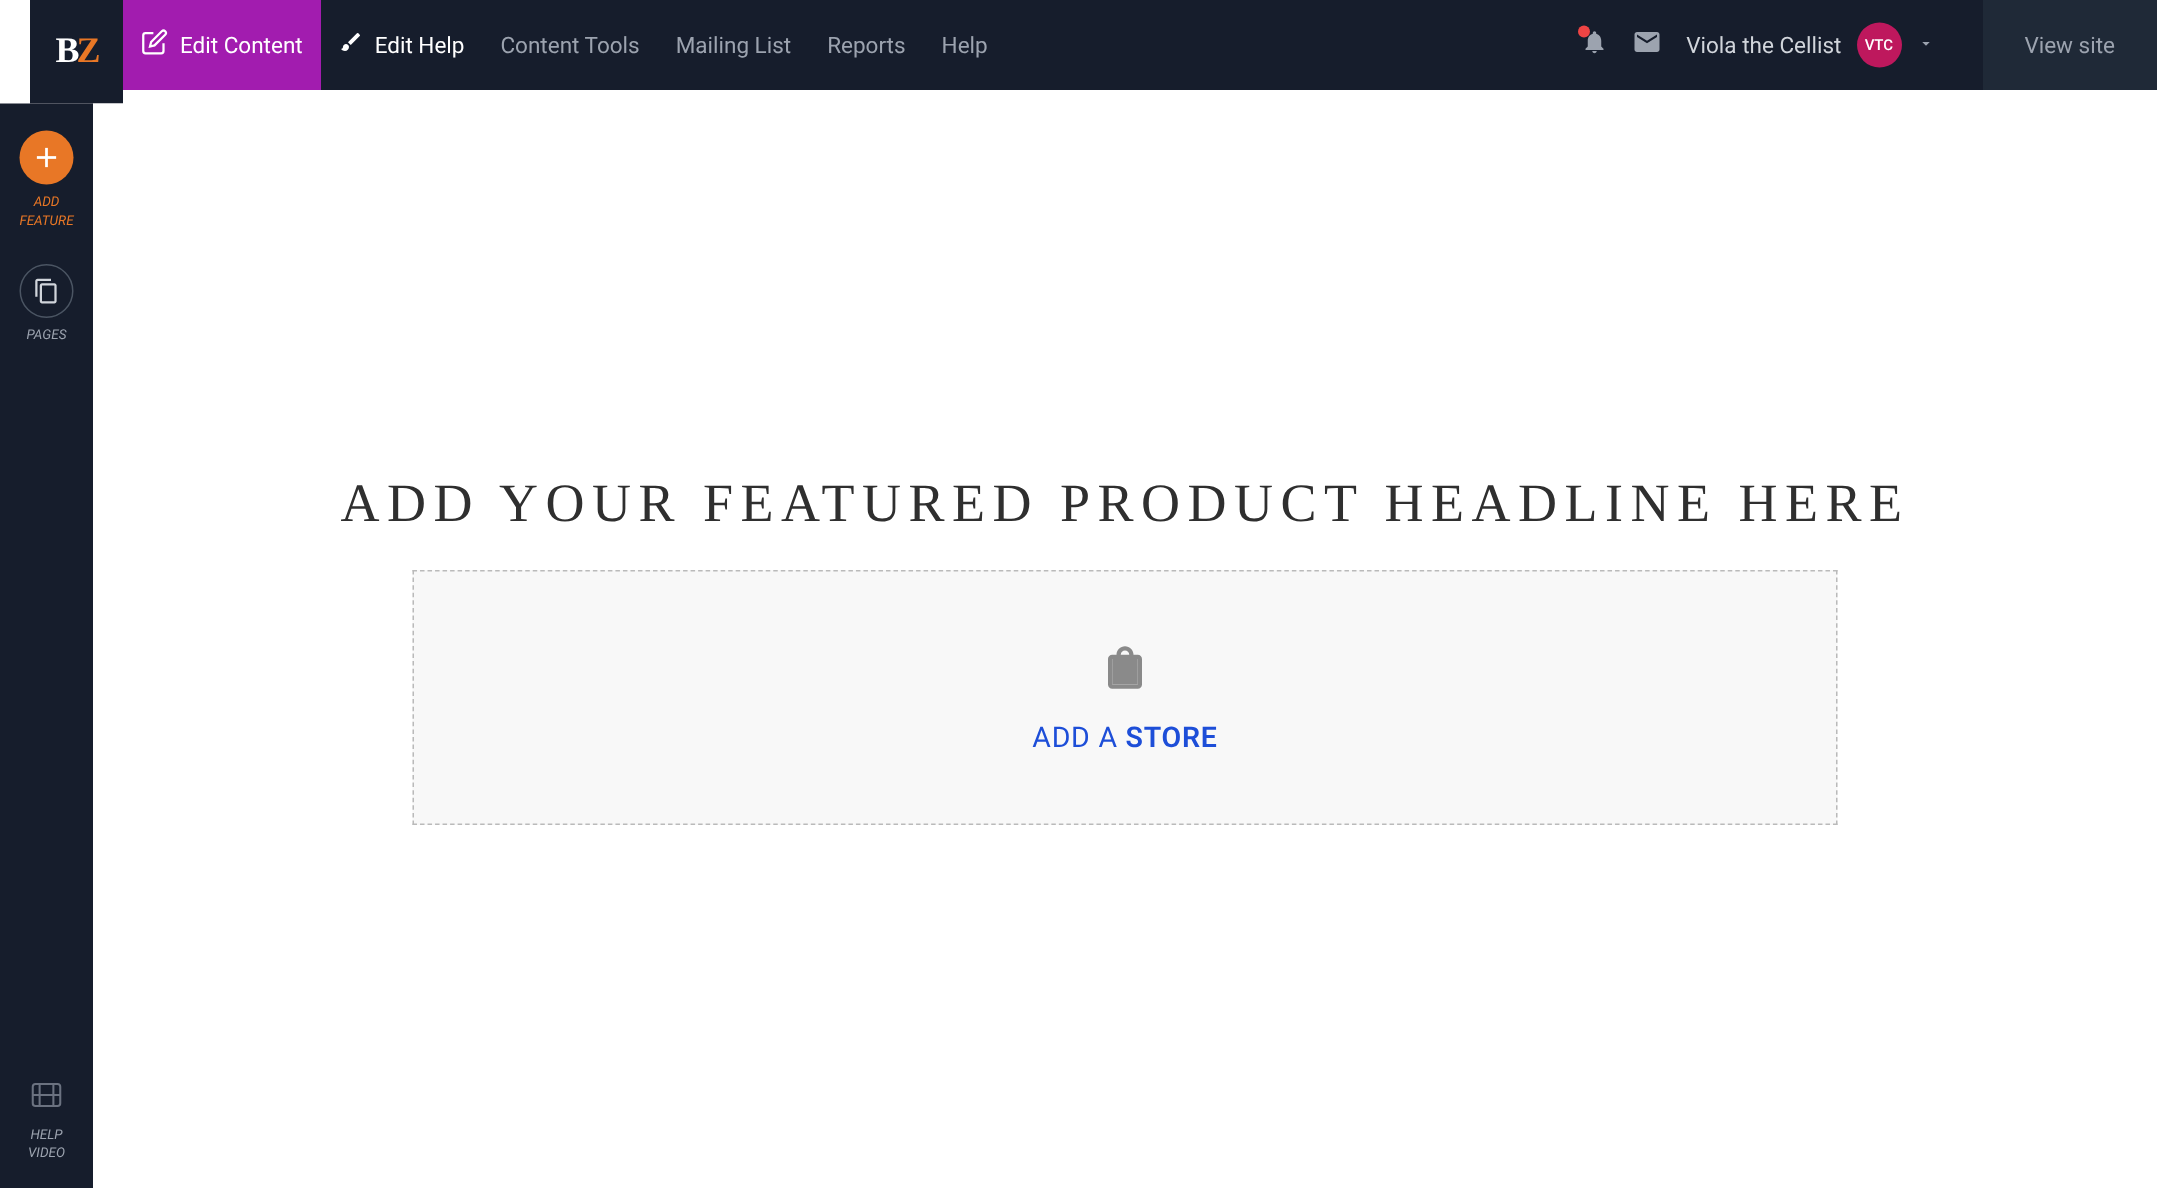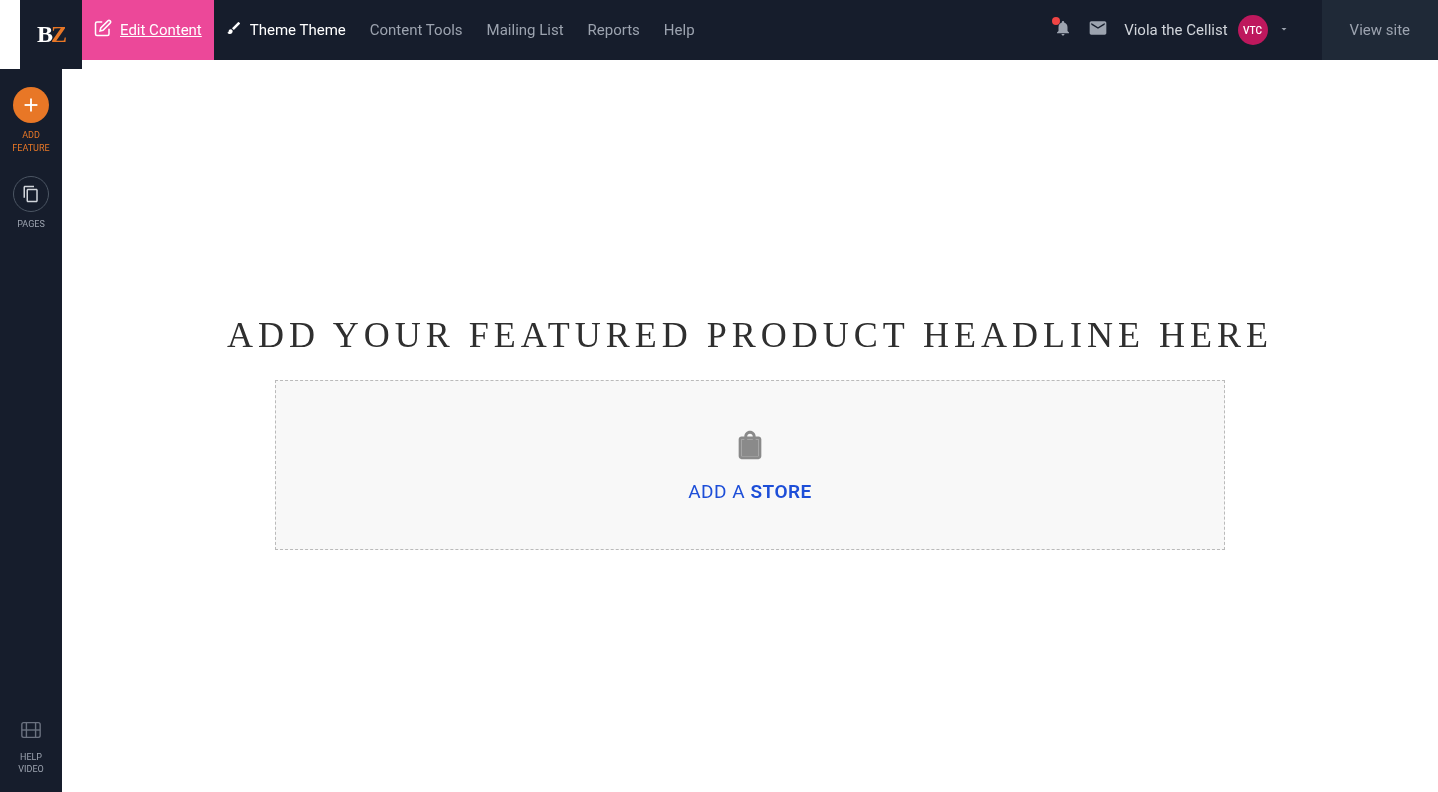--- a/index.html
+++ b/index.html
@@ -59,23 +59,22 @@
       display: flex;
       align-items: center;
       padding: 0 12px;
       color: #9ca3af;
       font-size: 15px;
       cursor: pointer;
       gap: 8px;
     }
     
     .nav-item.active-primary {
-      background: #ec4899;
+      background: #a21caf;
       color: #fff;
-      text-decoration: underline;
     }
     
     .nav-item.active-secondary {
       color: #fff;
     }
     
     .nav-right {
       display: flex;
       align-items: center;
       gap: 16px;
@@ -129,20 +128,21 @@
       position: absolute;
       top: 69px;
       left: 0;
       bottom: 0;
       width: 62px;
       background: #161d2c;
       display: flex;
       flex-direction: column;
       align-items: center;
       padding-top: 18px;
+      font-style: italic;
     }
     
     .sidebar-btn {
       display: flex;
       flex-direction: column;
       align-items: center;
       margin-bottom: 22px;
       cursor: pointer;
     }
     
@@ -267,21 +267,21 @@
         </svg>
       </span>
       <span>Edit Content</span>
     </div>
     <div class="nav-item active-secondary">
       <span>
         <svg width="16" height="16" viewBox="0 0 24 24" fill="#fff">
           <path d="M7 14c-1.66 0-3 1.34-3 3 0 1.31-1.16 2-2 2 .92 1.22 2.49 2 4 2 2.21 0 4-1.79 4-4 0-1.66-1.34-3-3-3zm13.71-9.37l-1.34-1.34a.996.996 0 00-1.41 0L9 12.25 11.75 15l8.96-8.96a.996.996 0 000-1.41z"></path>
         </svg>
       </span>
-      <span>Theme Theme</span>
+      <span>Edit Help</span>
     </div>
     <div class="nav-item">
       <span>Content Tools</span>
     </div>
     <div class="nav-item">
       <span>Mailing List</span>
     </div>
     <div class="nav-item">
       <span>Reports</span>
     </div>

